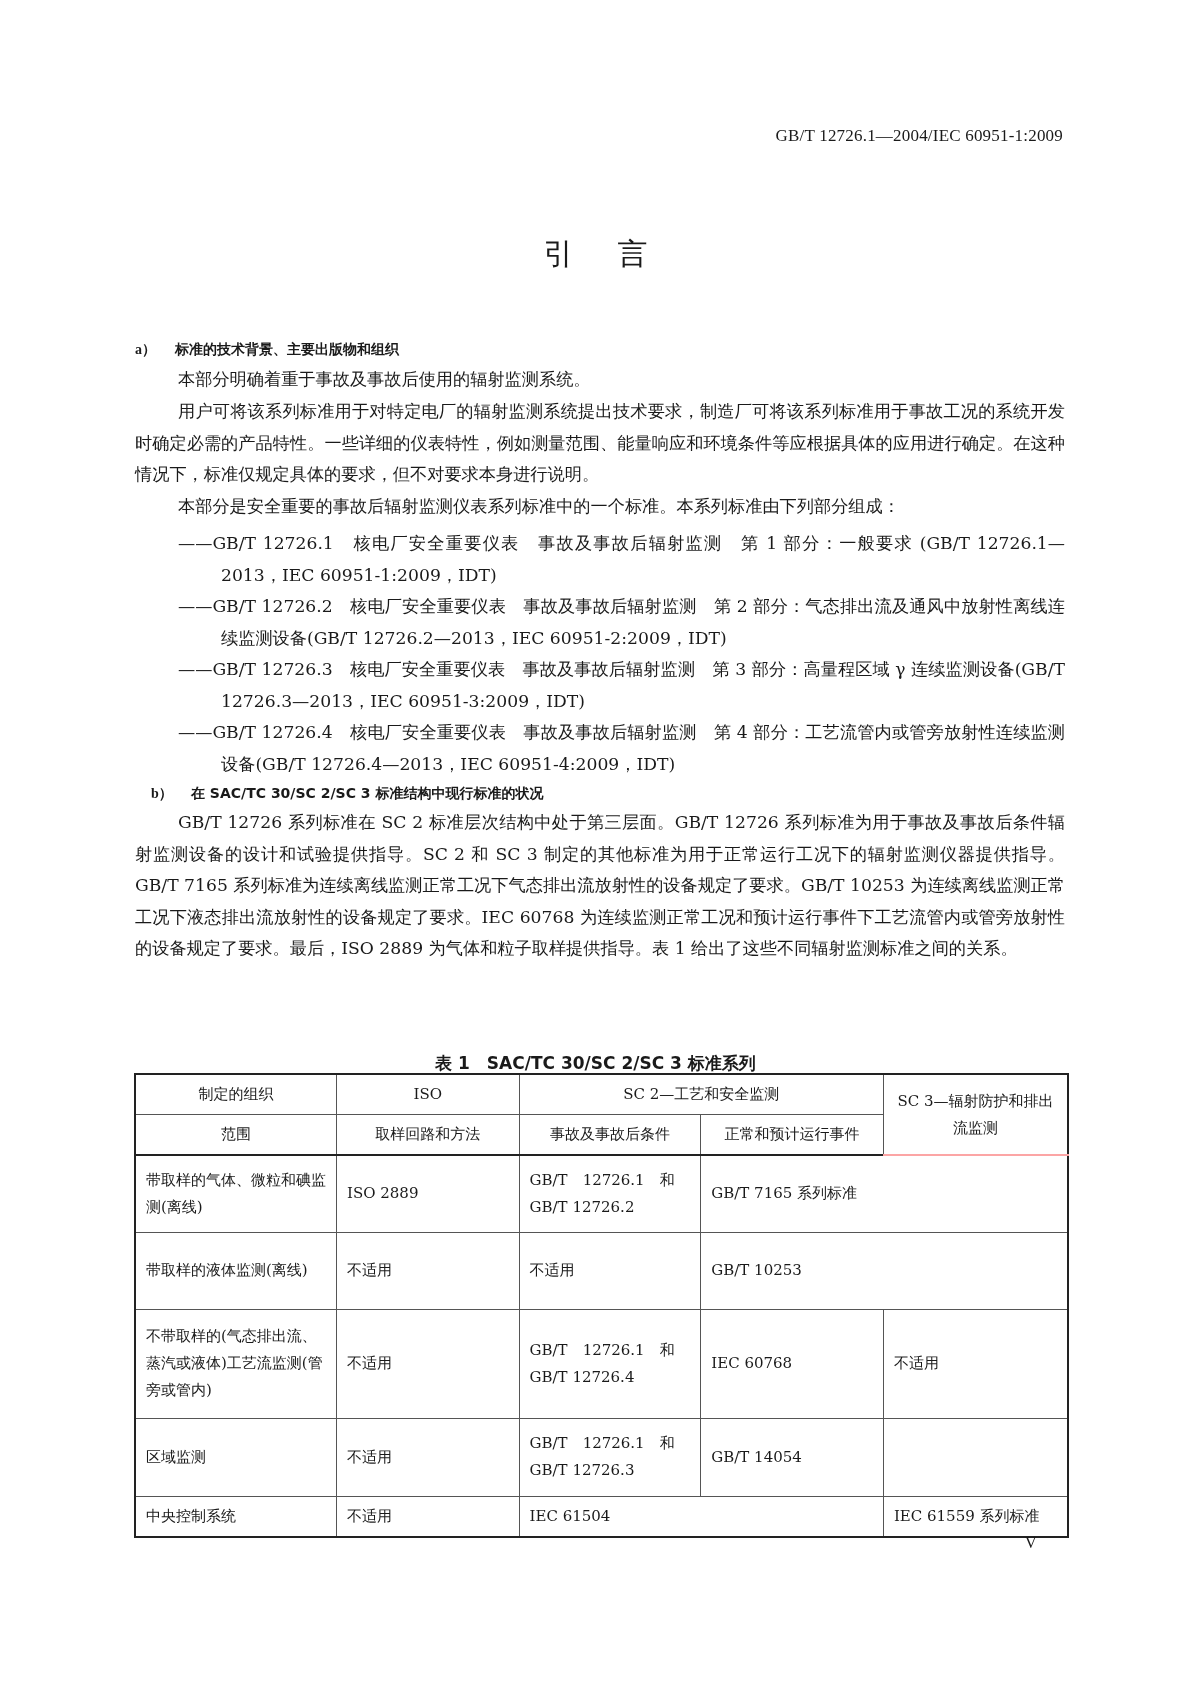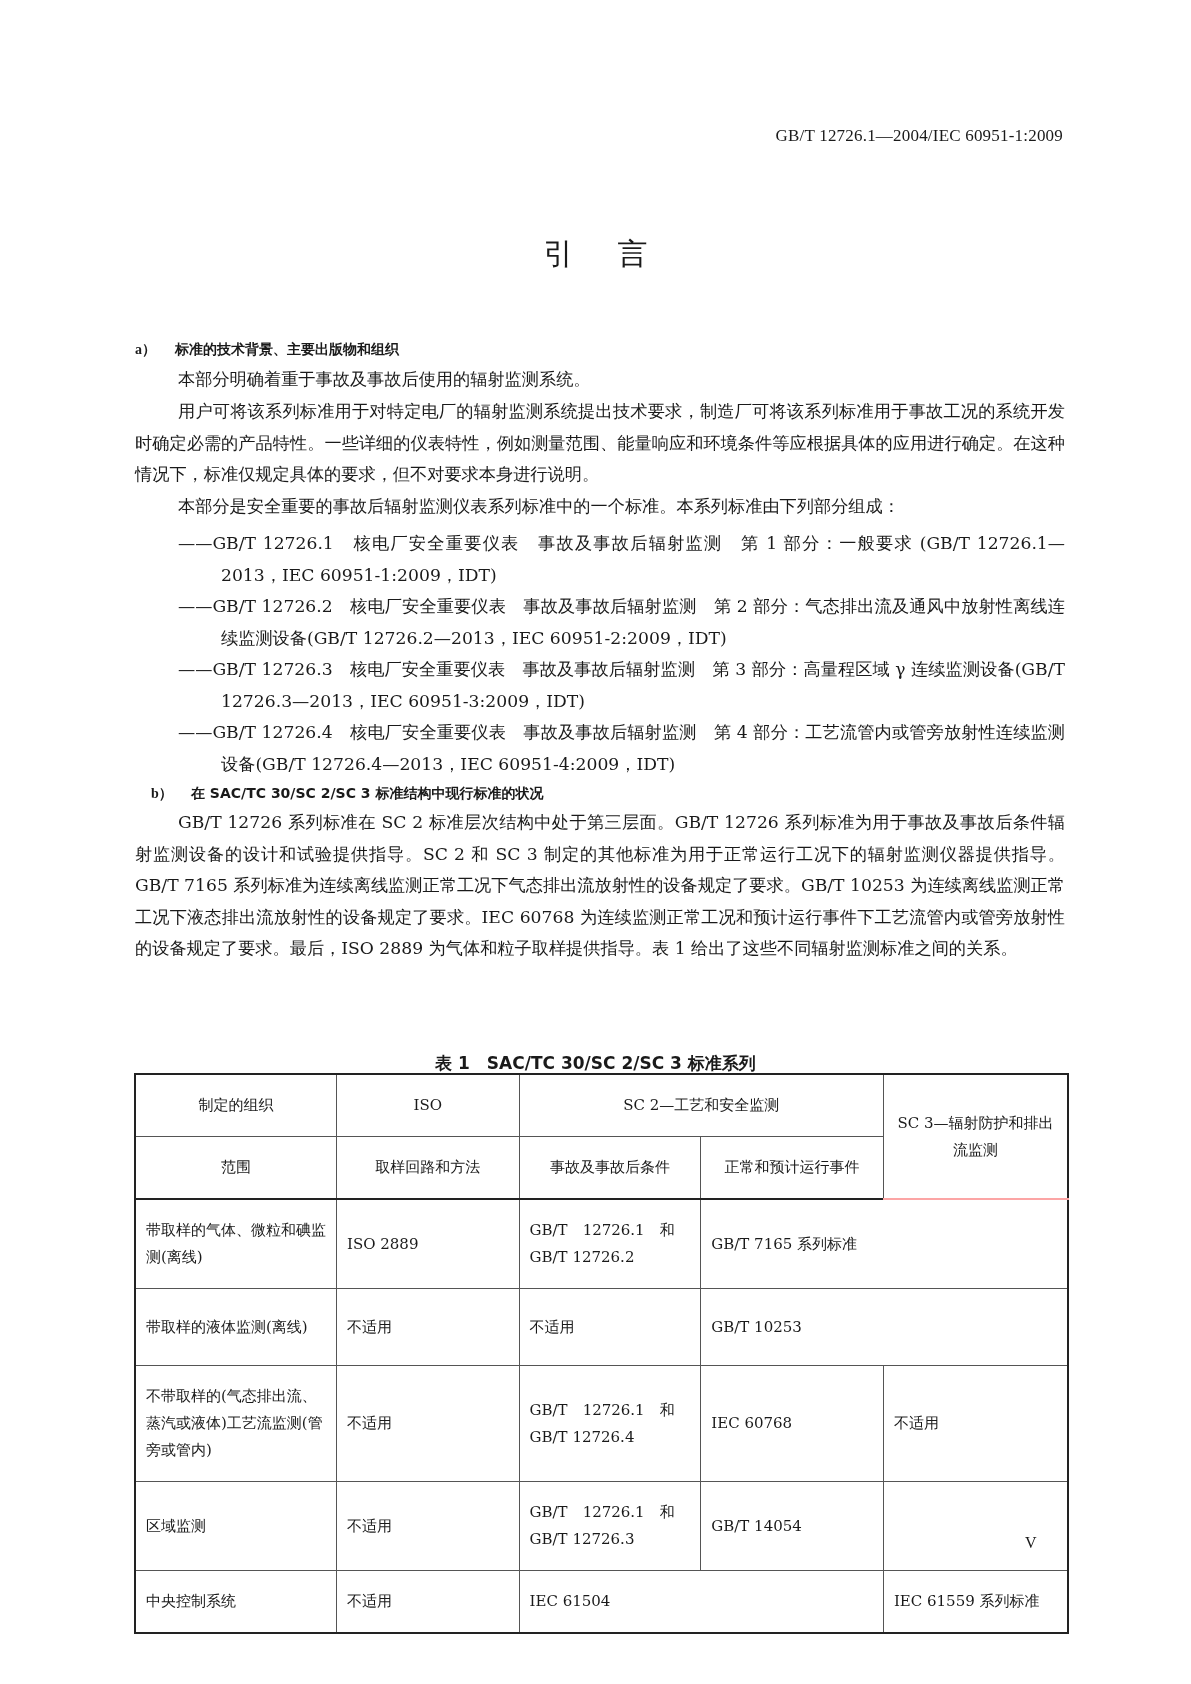--- a/index.html
+++ b/index.html
@@ -9,21 +9,21 @@
   .hdr { top:126px; right:128px; font-size:17px; font-family:"Liberation Serif","DejaVu Serif",serif; letter-spacing:0.2px; }
   .hdr b { font-weight:normal; }
   .title { top:234px; left:0; width:1191px; text-align:center; font-size:30px; font-family:"DejaVu Sans","Liberation Sans",sans-serif; letter-spacing:44px; text-indent:44px; }
   .para { position:absolute; left:135px; width:930px; font-size:17.2px; line-height:31.6px; text-align:justify; text-align-last:left; }
   .head { position:absolute; left:135px; font-size:14px; font-weight:bold; font-family:"DejaVu Sans","Liberation Sans",sans-serif; }
   .head .lbl { display:inline-block; width:40px; font-family:"Liberation Serif",serif; }
   .ind { text-indent:43px; }
   .item { position:absolute; left:178px; width:887px; font-size:17.2px; line-height:31.6px; text-align:justify; text-align-last:left; padding-left:43px; text-indent:-43px; box-sizing:border-box;margin-top:6px; }
   .cap { top:1020px; left:0; width:1191px; text-align:center; font-size:17px; font-weight:bold; font-family:"DejaVu Sans","Liberation Sans",sans-serif;margin-top:32px; }
   table.std { position:absolute; left:134px; top:1073px; width:935px; border-collapse:collapse; font-size:15px; line-height:27px; border:2px solid #222; }
-  table.std td { border:1px solid #555; padding:17px 10px; vertical-align:middle; }
+  table.std td { border:1px solid #555; padding:6px 10px; vertical-align:middle; }
   table.std td.c { text-align:center; }
   table.std tr.hb td { border-bottom:2px solid #222; }
   .pg { top:1534px; left:1025px; font-size:16px; font-family:"Liberation Serif",serif; }
 </style>
 </head>
 <body>
 
 <div class="abs hdr"><b>GB/T</b><span> 12726.1—2004/</span><b>IEC</b><span> 60951-1:2009</span></div>
 
 <div class="abs title">引言</div>

